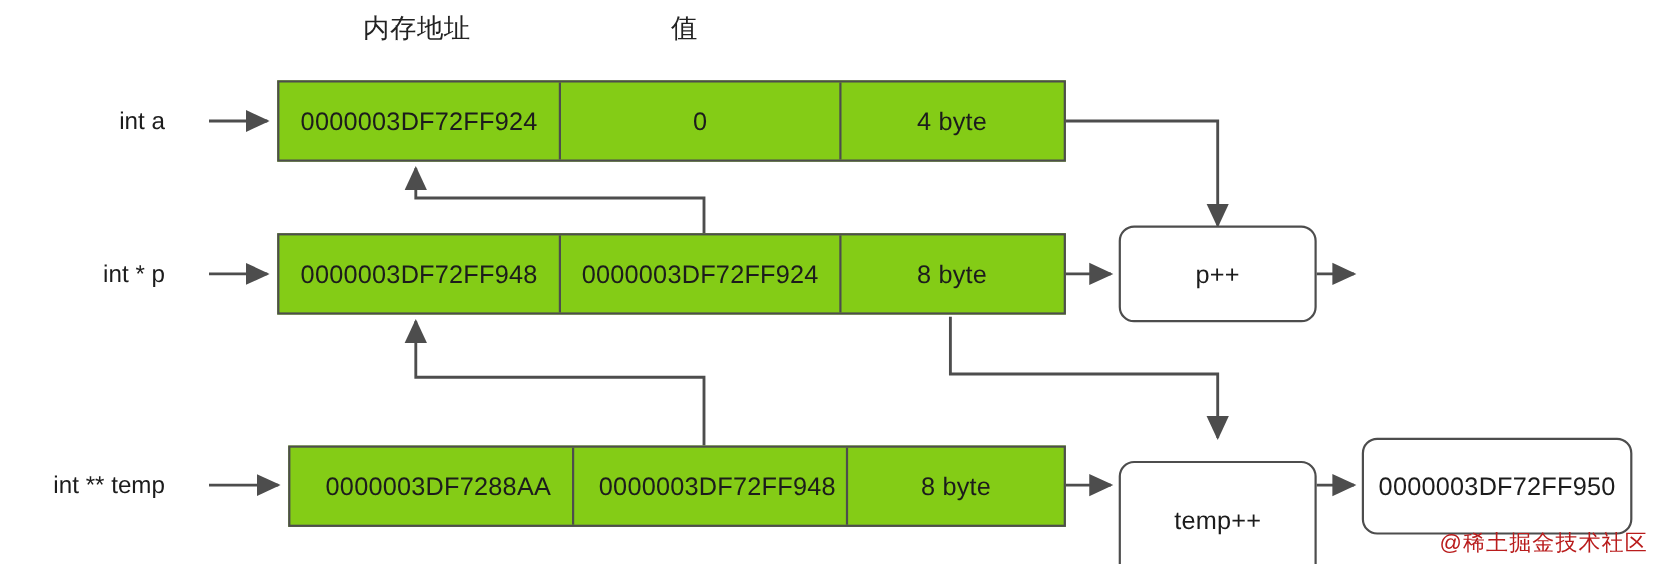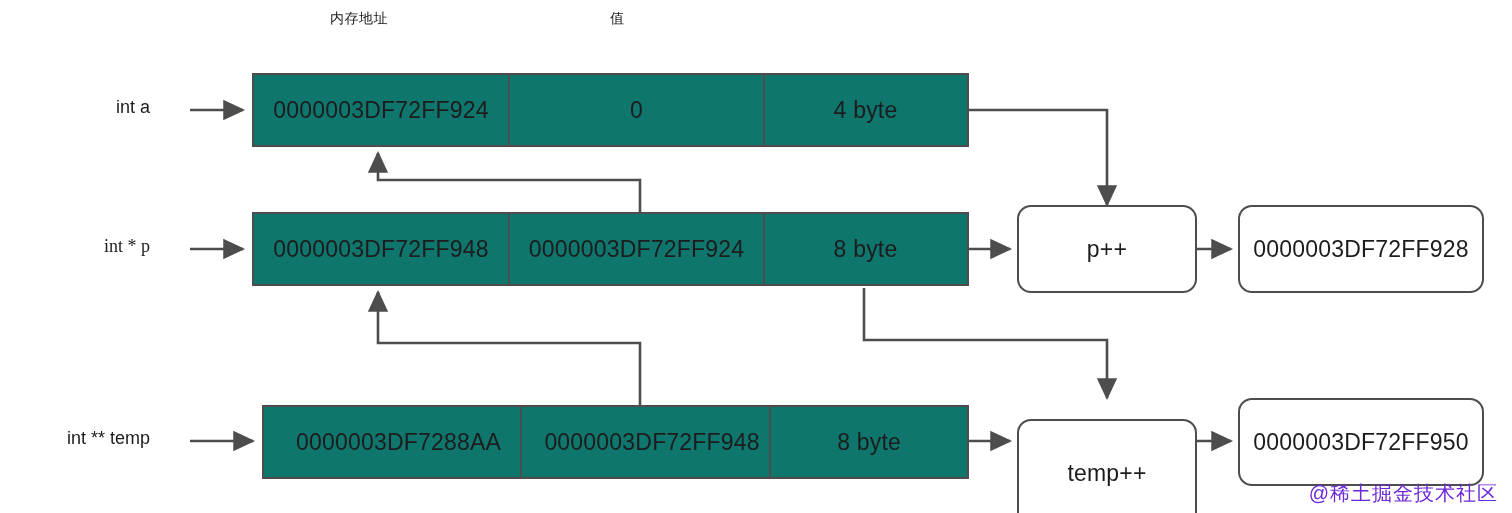--- a/index.html
+++ b/index.html
@@ -22,39 +22,39 @@
   
   #wires {
     position: absolute;
     left: 0; top: 0;
     width: 1512px; height: 513px;
     pointer-events: none;
   }
   
   .col-header {
     position: absolute;
-    font-size: 14px;
+    font-size: 24px;
     color: #222222;
     white-space: nowrap;
     letter-spacing: 0.5px;
   }
   
   .var-label {
     position: absolute;
-    font-size: 18px;
+    font-size: 22px;
     color: #1c1c1c;
     white-space: nowrap;
     text-align: right;
   }
   
   .mem-row {
     position: absolute;
     display: flex;
     border: 2.5px solid #4d4d4d;
-    background: #0f766e;
+    background: #84cc16;
     height: 74px;
   }
   .mem-cell {
     display: flex;
     align-items: center;
     justify-content: center;
     font-size: 23px;
     color: #1c1c1c;
     white-space: nowrap;
     letter-spacing: 0.2px;
@@ -76,21 +76,21 @@
     color: #1c1c1c;
     white-space: nowrap;
     letter-spacing: 0.2px;
   }
   
   #watermark {
     position: absolute;
     right: 14px;
     bottom: 6px;
     font-size: 20px;
-    color: #6d28d9;
+    color: #b91c1c;
     letter-spacing: 1px;
     white-space: nowrap;
     user-select: none;
   }
 </style>
 </head>
 <body>
 
 <div id="stage">
 
@@ -143,21 +143,21 @@
 
     <g>
       <path d="M1197,441 L1231,441" fill="none" stroke="#4d4d4d" stroke-width="2.6" marker-end="url(#ah)"></path>
     </g>
   </svg>
 
   <div class="col-header" style="left:330px; top:10px;">内存地址</div>
   <div class="col-header" style="left:610px; top:10px;">值</div>
 
   <div class="var-label" style="left:40px; top:97px; width:110px; text-align:right;">int a</div>
-  <div class="var-label" style="left:40px; top:236px; width:110px; text-align:right;font-family:Liberation Serif, serif;">int * p</div>
+  <div class="var-label" style="left:40px; top:236px; width:110px; text-align:right;">int * p</div>
   <div class="var-label" style="left:10px; top:428px; width:140px; ">int ** temp</div>
 
   <div class="mem-row" style="left:252px; top:73px; width:717px;">
     <div class="mem-cell" style="width:256px;">0000003DF72FF924</div>
     <div class="mem-cell" style="width:255px;">0</div>
     <div class="mem-cell" style="width:201px;border-radius:13px;">4 byte</div>
   </div>
 
   <div class="mem-row" style="left:252px; top:212px; width:717px;">
     <div class="mem-cell" style="width:256px;">0000003DF72FF948</div>
@@ -165,20 +165,19 @@
     <div class="mem-cell" style="width:201px;">8 byte</div>
   </div>
 
   <div class="mem-row" style="left:262px; top:405px; width:707px;">
     <div class="mem-cell thin" style="width:254px;">0000003DF7288AA</div>
     <div class="mem-cell thin" style="width:245px;">0000003DF72FF948</div>
     <div class="mem-cell" style="width:203px;">8 byte</div>
   </div>
 
   <div class="round-box" style="left:1017px; top:205px; width:180px; height:88px;">p++</div>
-  <div class="round-box" style="left:1238px; top:205px; width:246px; height:88px;">0000003DF72FF928</div>
 
   <div class="round-box" style="left:1017px; top:398px; width:180px; height:108px;margin-top:21px;">temp++</div>
   <div class="round-box" style="left:1238px; top:398px; width:246px; height:88px;">0000003DF72FF950</div>
 
   <div id="watermark">@稀土掘金技术社区</div>
 
 </div>
 
 </body></html>

